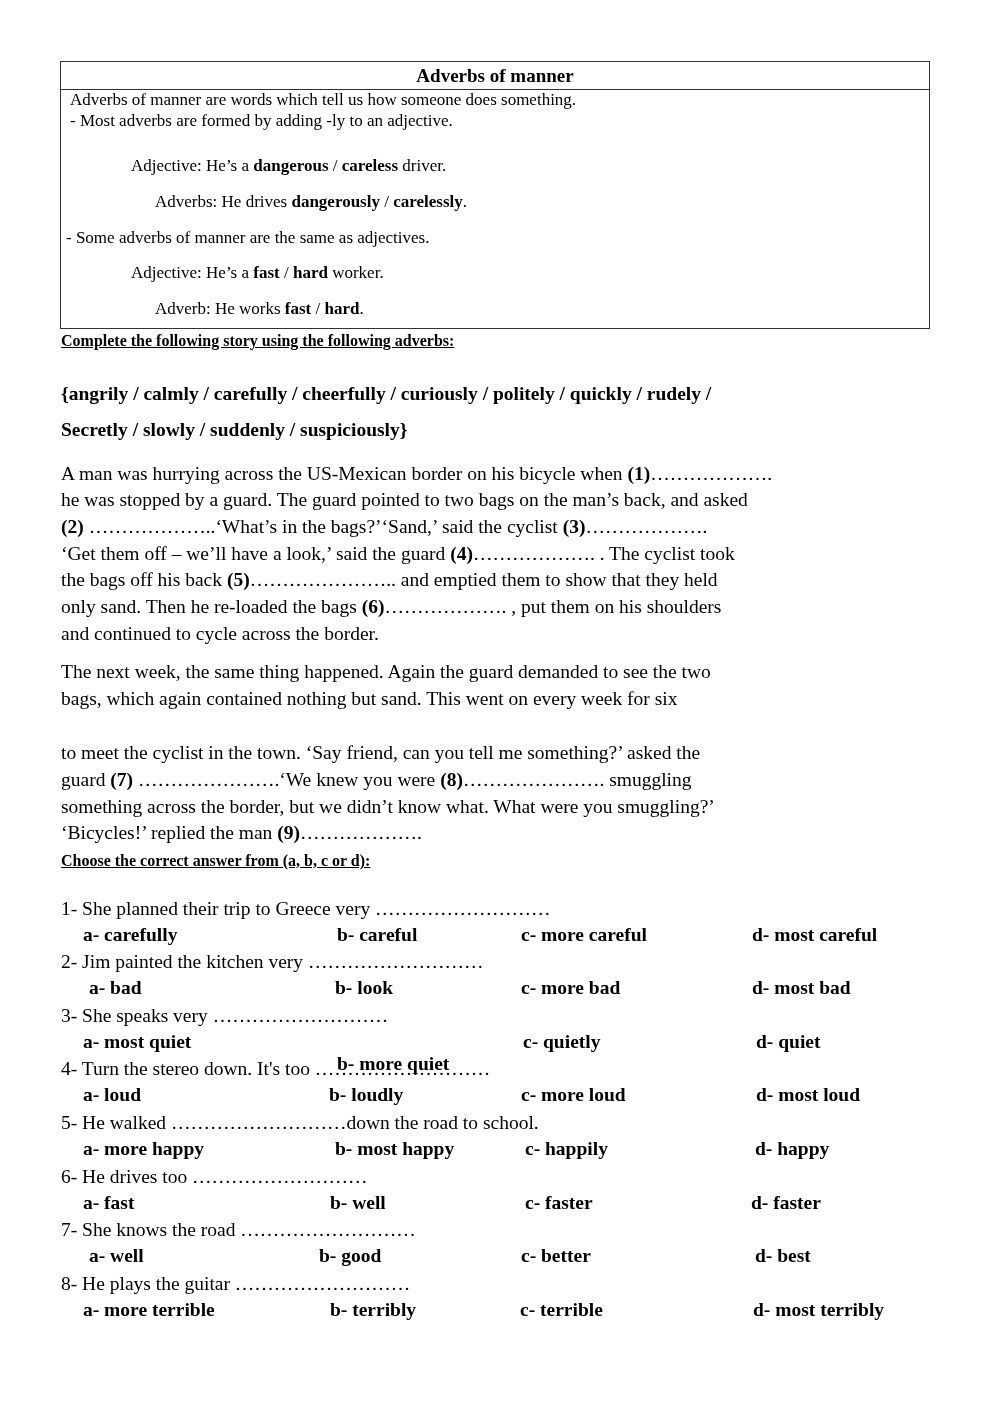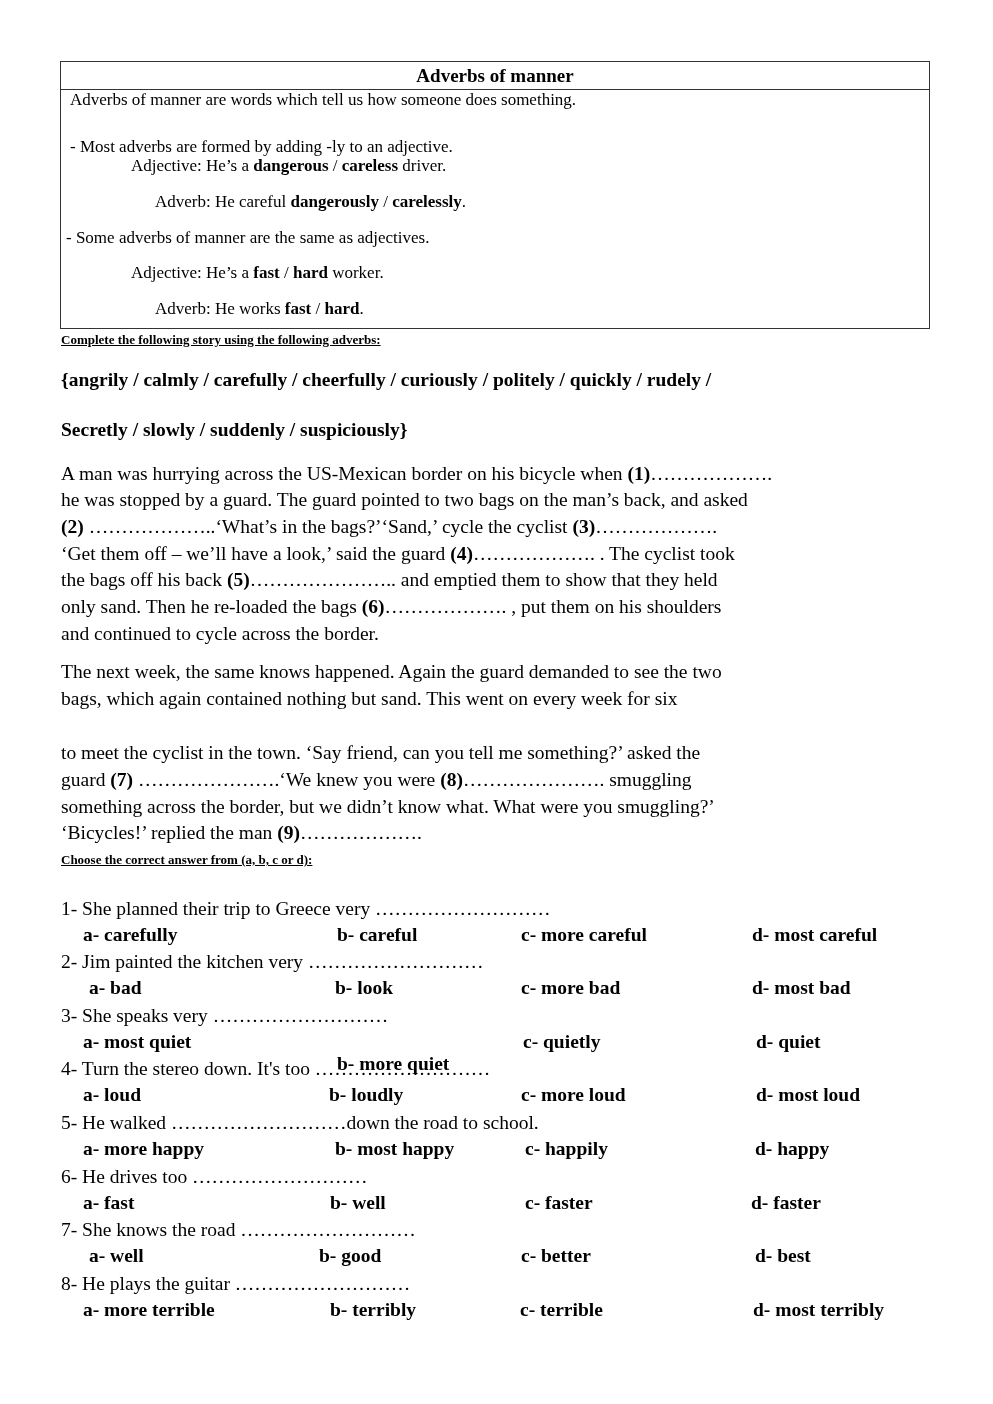--- a/index.html
+++ b/index.html
@@ -5,80 +5,80 @@
   html, body { margin:0; padding:0; background:#ffffff; }
   body { width:993px; height:1404px; position:relative; overflow:hidden;
          font-family:"Liberation Serif","DejaVu Serif",serif; color:#000; }
   .page { position:absolute; left:0; top:0; width:993px; height:1404px; }
   .box { position:absolute; left:60px; top:61px; width:870px; height:268px;
          border:1px solid #333; box-sizing:border-box; }
   .box-title { height:27px; border-bottom:1px solid #333; text-align:center;
                font-weight:bold; font-size:19px; line-height:27px; }
   .line { position:absolute; font-size:17px; white-space:nowrap; }
   b { font-weight:bold; }
-  .heading { position:absolute; left:61px; font-size:13px; font-weight:bold;
+  .heading { position:absolute; left:61px; font-size:16px; font-weight:bold;
              text-decoration:underline; white-space:nowrap; }
   .words { position:absolute; left:61px; font-size:19.5px; font-weight:bold; white-space:nowrap; }
   .para-line { position:absolute; left:61px; font-size:19.5px; white-space:nowrap; }
   .q { position:absolute; left:61px; font-size:19.5px; white-space:nowrap; }
   .opt { position:absolute; font-size:19.5px; font-weight:bold; white-space:nowrap; }
   .blank { cursor:text; }
 </style>
 </head>
 <body>
 
 <div class="page">
 
   <div class="box">
     <div class="box-title">Adverbs of manner</div>
   </div>
   <div class="line" style="left:70px;top:90px;">Adverbs of manner are words which tell us how someone does something.</div>
-  <div class="line" style="left:70px;top:137px;">- Most adverbs are formed by adding -ly to an adjective.</div>
+  <div class="line" style="left:70px;top:111px;">- Most adverbs are formed by adding -ly to an adjective.</div>
   <div class="line" style="left:131px;top:156px;">
     <span>Adjective: He’s a </span><b>dangerous</b><span> / </span><b>careless</b><span> driver.</span>
   </div>
   <div class="line" style="left:155px;top:192px;">
-    <span>Adverb: He careful </span><b>dangerously</b><span> / </span><b>carelessly</b><span>.</span>
+    <span>Adverbs: He drives </span><b>dangerously</b><span> / </span><b>carelessly</b><span>.</span>
   </div>
   <div class="line" style="left:66px;top:228px;">- Some adverbs of manner are the same as adjectives.</div>
   <div class="line" style="left:131px;top:263px;">
     <span>Adjective: He’s a </span><b>fast</b><span> / </span><b>hard</b><span> worker.</span>
   </div>
   <div class="line" style="left:155px;top:299px;">
     <span>Adverb: He works </span><b>fast</b><span> / </span><b>hard</b><span>.</span>
   </div>
 
   <div class="heading" style="top:332px;">Complete the following story using the following adverbs:</div>
-  <div class="words" style="top:369px;">{angrily / calmly / carefully / cheerfully / curiously / politely / quickly / rudely /</div>
+  <div class="words" style="top:383px;">{angrily / calmly / carefully / cheerfully / curiously / politely / quickly / rudely /</div>
   <div class="words" style="top:419px;">Secretly /  slowly / suddenly /  suspiciously}</div>
 
   <div class="para-line" style="top:463px;">
     <span>A man was hurrying across the US-Mexican border on his bicycle when </span><b>(1)</b><span class="blank">……………….</span>
   </div>
   <div class="para-line" style="top:489px;">
     <span> he was stopped by a guard. The guard pointed to two bags on the man’s back, and asked</span>
   </div>
   <div class="para-line" style="top:516px;">
-    <b>(2)</b><span class="blank"> ………………..‘What’s in the bags?’‘Sand,’ cycle the cyclist </span><b>(3)</b><span class="blank">……………….</span>
+    <b>(2)</b><span class="blank"> ………………..‘What’s in the bags?’‘Sand,’ said the cyclist </span><b>(3)</b><span class="blank">……………….</span>
   </div>
   <div class="para-line" style="top:543px;">
     <span>‘Get them off – we’ll have a look,’ said the guard </span><b>(4)</b><span class="blank">………………. . The cyclist took</span>
   </div>
   <div class="para-line" style="top:569px;">
     <span>the bags off his back </span><b>(5)</b><span class="blank">………………….. and emptied them to show that they held</span>
   </div>
   <div class="para-line" style="top:596px;">
     <span>only sand. Then he re-loaded the bags </span><b>(6)</b><span class="blank">………………. , put them on his shoulders</span>
   </div>
   <div class="para-line" style="top:623px;">
     <span>and continued to cycle across the border.</span>
   </div>
 
   <div class="para-line" style="top:661px;">
-    <span>The next week, the same knows happened. Again the guard demanded to see the two</span>
+    <span>The next week, the same thing happened. Again the guard demanded to see the two</span>
   </div>
   <div class="para-line" style="top:688px;">
     <span>bags, which again contained nothing but sand. This went on every week for six</span>
   </div>
   <div class="para-line" style="top:742px;">
     <span>to meet the cyclist in the town. ‘Say friend, can you tell me something?’ asked the</span>
   </div>
   <div class="para-line" style="top:769px;">
     <span>guard </span><b>(7)</b><span class="blank"> ………………….‘We knew you were </span><b>(8)</b><span class="blank">…………………. smuggling</span>
   </div>

